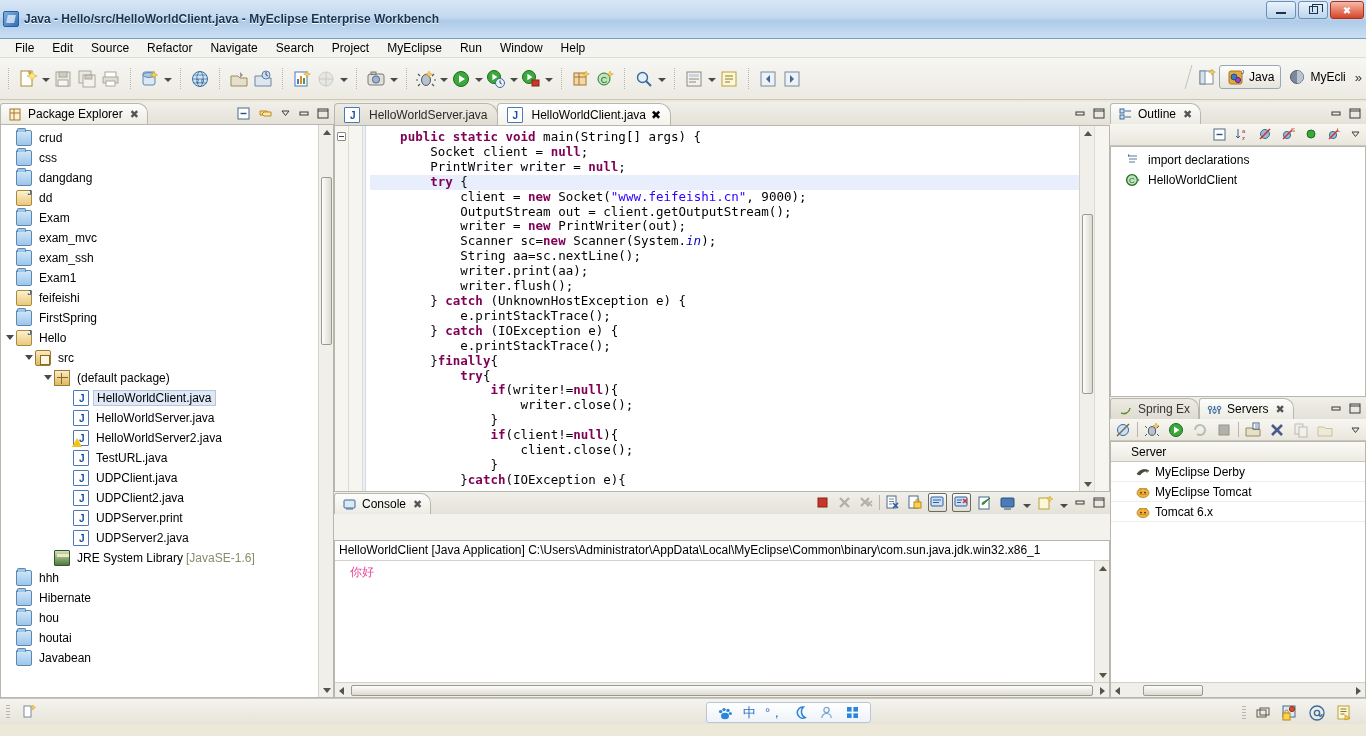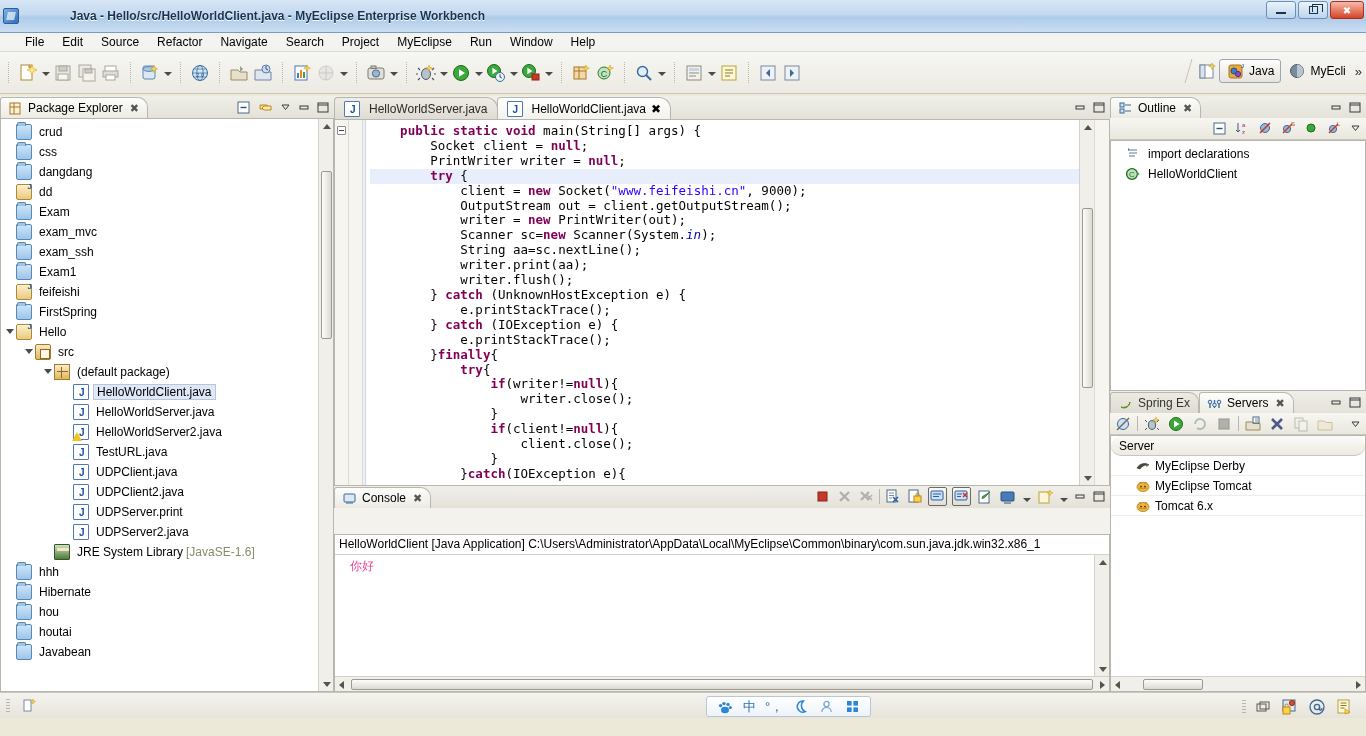--- a/index.html
+++ b/index.html
@@ -4,41 +4,41 @@
 <style>
   * { box-sizing: border-box; }
   html, body { margin:0; padding:0; }
   body {
     width:1366px; height:736px; overflow:hidden;
     font-family:"Liberation Sans", sans-serif; font-size:12px;
     background:#ece9d8; color:#000; user-select:none;
   }
   
   .titlebar{
-    height:33px; display:flex; align-items:center;
+    height:39px; display:flex; align-items:center;
     background:linear-gradient(180deg,#d7e6f5 0%,#c3d9ef 45%,#aecbe8 55%,#cbdff3 100%);
-    border-bottom:1px solid #7a9cc0; padding-left:3px; position:relative;gap:46px;
+    border-bottom:1px solid #7a9cc0; padding-left:3px; position:relative;
   }
   .title-ico{ width:16px;height:16px;margin-right:5px;flex:0 0 auto;
     background:linear-gradient(135deg,#7fb2e5,#2f6fb5); border:1px solid #2a5e9e; border-radius:2px;
     position:relative;}
   .title-ico::after{content:"";position:absolute;left:3px;top:3px;width:8px;height:8px;
     background:#fff;opacity:.65;transform:skewX(-12deg);}
   .titletext{ font-size:12px; color:#18334f; font-weight:bold; text-shadow:0 1px 0 #fff; }
   .wbtns{ position:absolute; right:2px; top:1px; display:flex; gap:2px; }
   .wbtn{ width:30px;height:18px;border:1px solid #6d8fb5;border-radius:3px;
     background:linear-gradient(180deg,#eaf3fb,#bcd5ec); display:flex;align-items:center;justify-content:center;
     font-size:10px;color:#123; }
   .wbtn.close{ background:linear-gradient(180deg,#f8b9a8,#d4452a); border-color:#a8301c; color:#fff; width:34px;}
   .wbtn .mn{ display:block;width:10px;height:2px;background:#18334f;margin-top:6px;}
   .wbtn .mx{ display:block;width:9px;height:8px;border:1px solid #18334f;position:relative;}
   .wbtn .mx::after{content:"";position:absolute;left:2px;top:-3px;width:9px;height:7px;border:1px solid #18334f;border-bottom:none;}
   
   .menubar{ height:19px; display:flex; align-items:center; background:#f3f3f0;
-    border-bottom:1px solid #dcdcd2; padding-left:16px; }
+    border-bottom:1px solid #dcdcd2; padding-left:6px; }
   .menu{ padding:2px 9px; font-size:12px; color:#000; }
   
   .toolbar{ height:42px; background:linear-gradient(180deg,#f6f6f3,#eceae2);
     border-bottom:1px solid #c9c7bd; display:flex; align-items:center; padding:0 4px; position:relative;}
   .tgrp{ display:flex; align-items:center; height:34px; padding:0 3px;}
   .tsep{ width:1px;height:22px;margin:0 4px;
     background:repeating-linear-gradient(180deg,#b9b7ad 0 1px,transparent 1px 2px);}
   .ti{ width:22px;height:22px;margin:0 1px;position:relative;display:inline-block;}
   .arw{ width:11px;height:22px;position:relative;}
   .arw::after{ content:"";position:absolute;left:2px;top:10px;border-left:4px solid transparent;
@@ -128,22 +128,22 @@
   
   .console{ display:flex;flex-direction:column;}
   .cline{ height:20px; font-family:"Liberation Sans",sans-serif; font-size:12px; padding:2px 4px;
     border-bottom:1px solid #d4d2c8; white-space:nowrap; overflow:hidden;}
   .cout{ flex:1; padding:3px 15px; font-family:"DejaVu Sans Mono","Liberation Mono",monospace;
     font-size:12px; color:#ec4899; position:relative;}
   
   .rcol{ width:256px; display:flex; flex-direction:column; flex:0 0 auto;}
   .srow{ height:20px; display:flex; align-items:center; padding-left:8px; font-size:12px;
     border-bottom:1px solid #eeeee8;}
-  .shead{ height:20px;display:flex;align-items:center;padding-left:8px;font-size:12px;
-    background:linear-gradient(180deg,#fbfaf6,#eceae2);border-bottom:1px solid #c9c7bd;border-radius:10px;}
+  .shead{ height:20px;display:flex;align-items:center;padding-left:20px;font-size:12px;
+    background:linear-gradient(180deg,#fbfaf6,#eceae2);border-bottom:1px solid #c9c7bd;}
   
   .statusbar{ height:26px; background:linear-gradient(180deg,#f4f3ee,#e6e4da);
     border-top:1px solid #c9c7bd; display:flex; align-items:center; padding:0 6px; position:relative;}
   .ime{ position:absolute; left:706px; top:3px; height:21px; display:flex; align-items:center; gap:9px;
     padding:0 9px; border:1px solid #b9c6d6; border-radius:3px;
     background:linear-gradient(180deg,#ffffff,#eef3f9); color:#2a6fc0;}
   .ime span{ font-size:13px; }
   .tray{ position:absolute; right:6px; top:3px; height:21px; display:flex; align-items:center; gap:7px;
     padding:0 6px;}
   .grip{ width:4px;height:14px;

